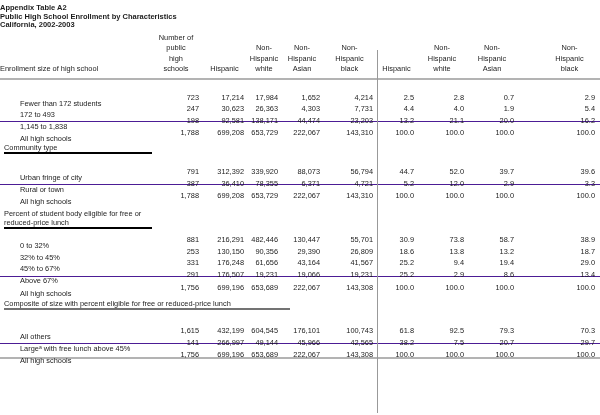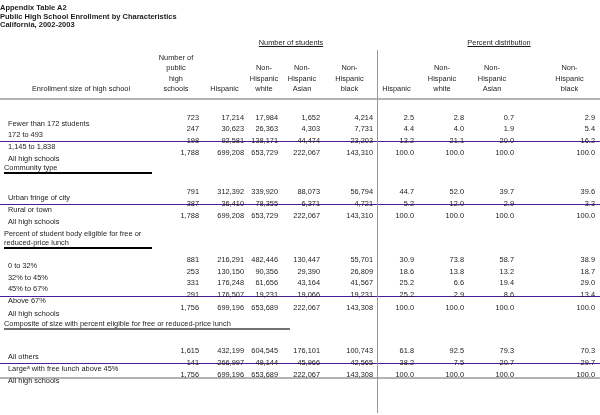--- a/index.html
+++ b/index.html
@@ -20,25 +20,25 @@
   .group-label.students{left:291px;}
   .group-label.percent{left:499px;}
   
   .grid{
     display:grid;
     grid-template-columns:150px 52px 45px 34px 42px 53px 41px 50px 50px 83px;
   }
   
   .col-header-row{height:48px;align-items:end;border-bottom:2px solid #b3b3b3;}
   .col-h{text-align:center;white-space:pre-line;line-height:10.5px;padding-bottom:3px;}
-  .col-h.stub{text-align:center;padding-left:12px;white-space:nowrap;}
+  .col-h.stub{text-align:left;padding-left:0;white-space:nowrap;}
   .col-h.last{padding-left:22px;}
   
   .row{height:11.6px;align-items:center;}
-  .row .lbl{text-align:left;padding-left:8px;white-space:nowrap;margin-top:12px;}
+  .row .lbl{text-align:left;padding-left:20px;white-space:nowrap;margin-top:12px;}
   .row .num{text-align:right;padding-right:3px;}
   .row .num.lastcol{padding-right:5px;}
   .total-row{height:12.4px;border-top:1px solid #4c1d95;}
   .sec-0 .rows{margin-top:7px;}
   .sec-3 .total-row{border-bottom:2px solid #b3b3b3;}
   
   .section-heading{
     display:block;margin-left:4px;
     white-space:pre;line-height:9.3px;
     border-bottom:2px solid #000000;
@@ -54,24 +54,20 @@
 <body>
 
 <div class="page">
 
   <div class="title-block">
     <div>Appendix Table A2</div>
     <div>Public High School Enrollment by Characteristics</div>
     <div>California, 2002-2003</div>
   </div>
 
-  <div class="group-row">
-    <span class="group-label students">Number of students</span>
-    <span class="group-label percent">Percent distribution</span>
-  </div>
 
   <div class="grid col-header-row" id="col-header-row">
     <div class="col-h stub">Enrollment size of high school</div>
 
   <div class="col-h">Number of
 public
 high
 schools</div>
       <div class="col-h">Hispanic</div>
       <div class="col-h">Non-
@@ -219,21 +215,21 @@
             <div class="num lastcol">18.7</div>
           </div>
           <div class="grid row">
             <div class="lbl">45% to 67%</div>
             <div class="num">331</div>
             <div class="num">176,248</div>
             <div class="num">61,656</div>
             <div class="num">43,164</div>
             <div class="num">41,567</div>
             <div class="num">25.2</div>
-            <div class="num">6.6</div>
+            <div class="num">9.4</div>
             <div class="num">19.4</div>
             <div class="num lastcol">29.0</div>
           </div>
           <div class="grid row">
             <div class="lbl">Above 67%</div>
             <div class="num">291</div>
             <div class="num">176,507</div>
             <div class="num">19,231</div>
             <div class="num">19,066</div>
             <div class="num">19,231</div>

